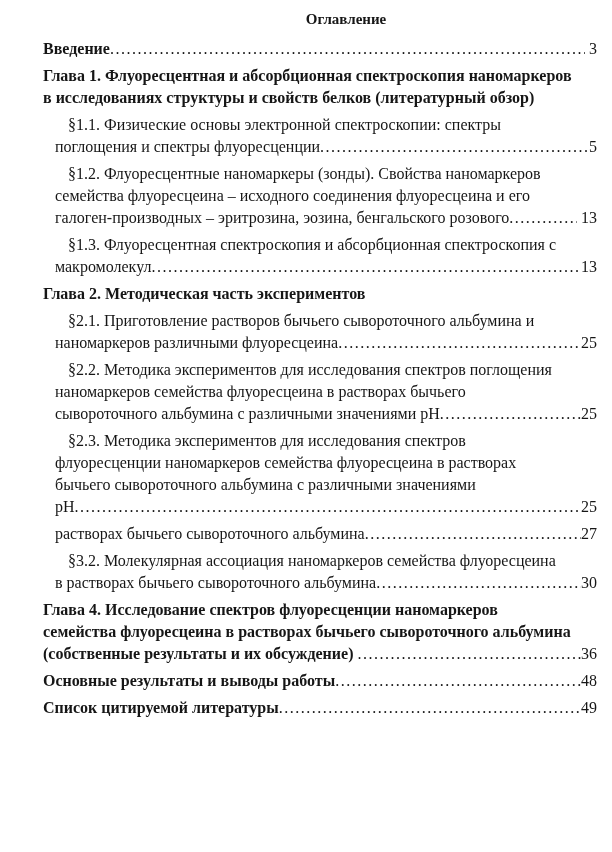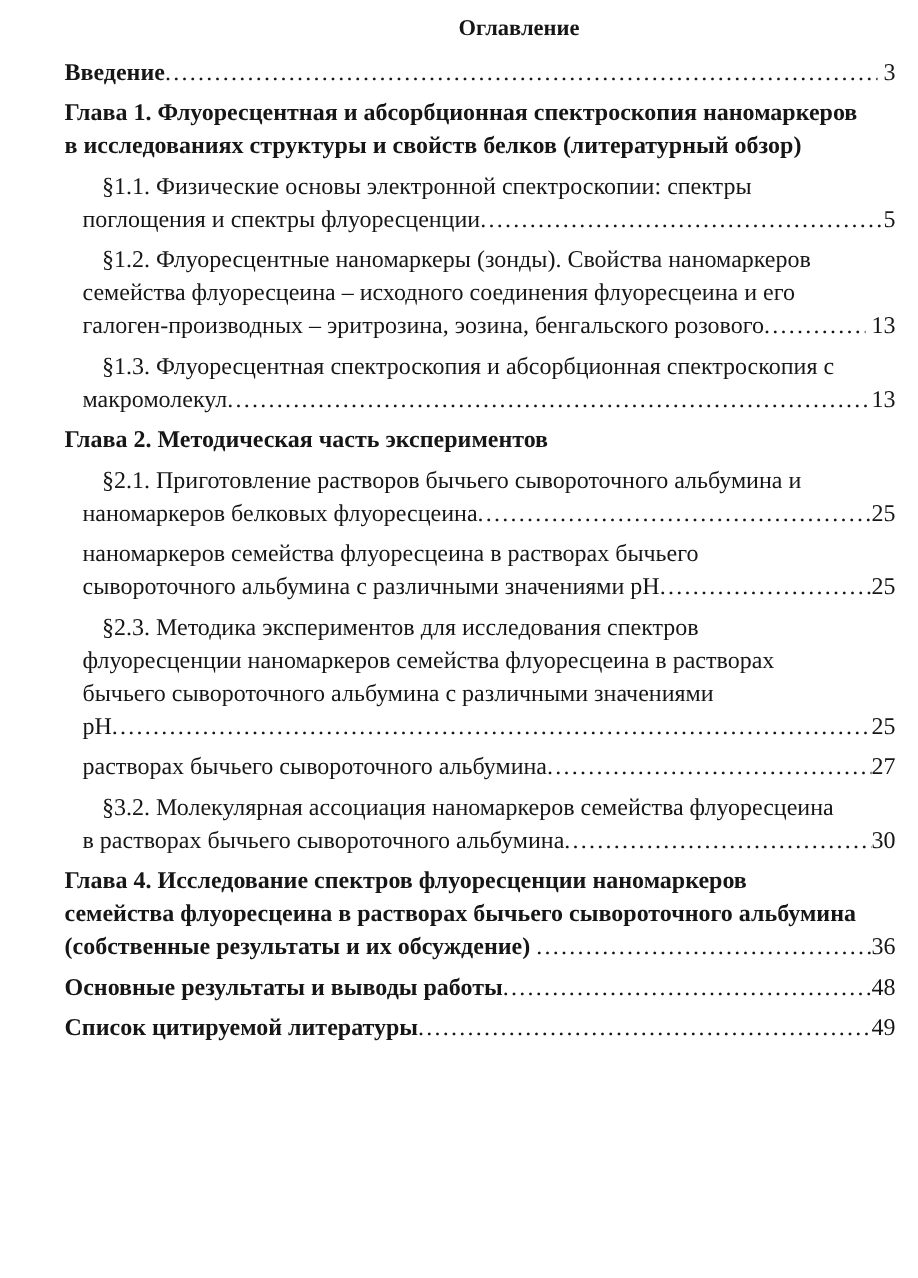--- a/index.html
+++ b/index.html
@@ -95,27 +95,28 @@
     </div>
   </div>
 
   <div class="entry chap">
     <div class="line">Глава 2. Методическая часть экспериментов</div>
   </div>
 
   <div class="entry sec">
     <div class="line first">§2.1. Приготовление растворов бычьего сывороточного альбумина и</div>
     <div class="line last">
-      <span class="txt">наномаркеров белковых флуоресцеина</span>
+      <span class="txt">наномаркеров различными флуоресцеина</span>
       <span class="leader"><span>............................................................................................................................................................</span></span>
       <span class="pg">25</span>
     </div>
   </div>
 
   <div class="entry sec">
+    <div class="line first">§2.2. Методика экспериментов для исследования спектров поглощения</div>
     <div class="line">наномаркеров семейства флуоресцеина в растворах бычьего</div>
     <div class="line last">
       <span class="txt">сывороточного альбумина с различными значениями pH</span>
       <span class="leader"><span>............................................................................................................................................................</span></span>
       <span class="pg">25</span>
     </div>
   </div>
 
   <div class="entry sec">
     <div class="line first">§2.3. Методика экспериментов для исследования спектров</div>

